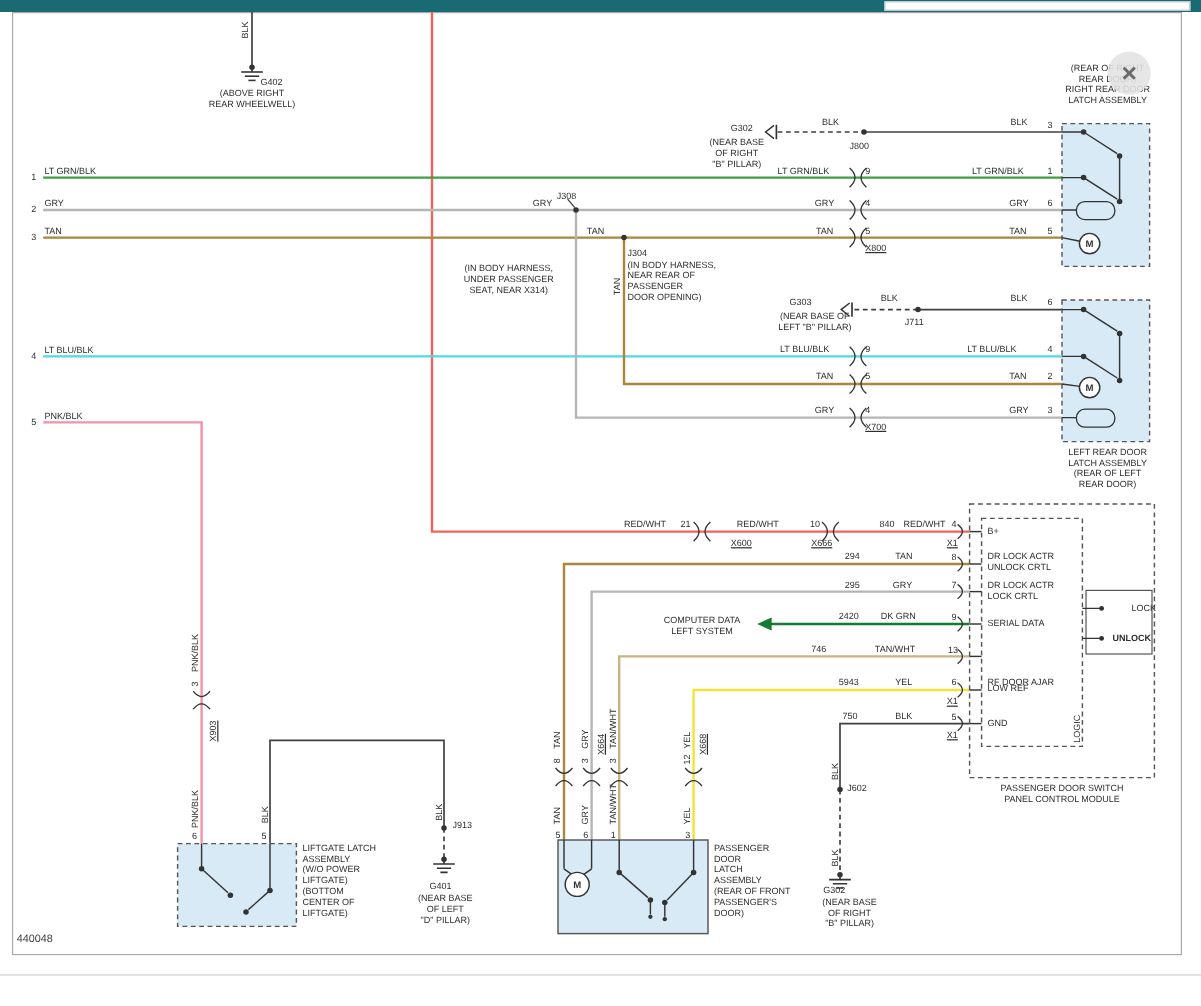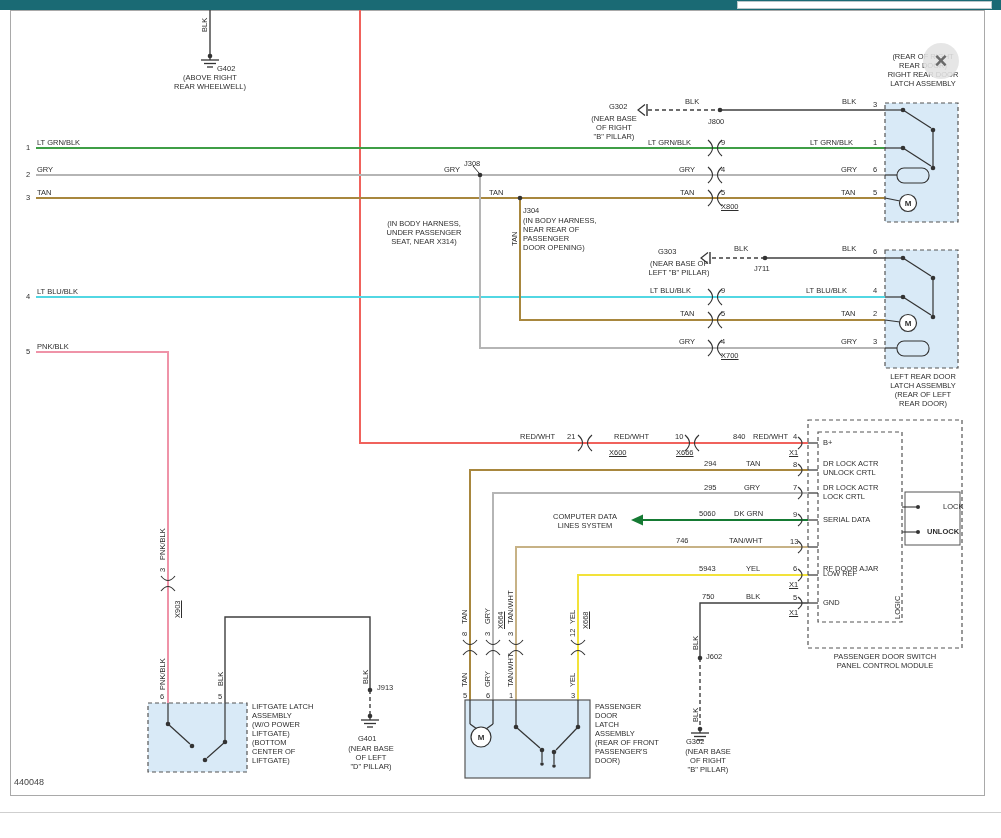--- a/index.html
+++ b/index.html
@@ -306,22 +306,22 @@
       <span class="" style="left: 746px; top: 459px;">TAN</span>
       <span class="" style="left: 793px; top: 460px;">8</span>
       <span class="" style="left: 823px; top: 459px;">DR LOCK ACTR
 UNLOCK CRTL</span>
       <span class="" style="left: 704px; top: 483px;">295</span>
       <span class="" style="left: 744px; top: 483px;">GRY</span>
       <span class="" style="left: 793px; top: 483px;">7</span>
       <span class="" style="left: 823px; top: 483px;">DR LOCK ACTR
 LOCK CRTL</span>
       <span class="c" style="left: 542px; top: 512px; width: 86px;">COMPUTER DATA
-LINES SYSTEM</span>
-      <span class="" style="left: 699px; top: 509px;">5060</span>
+LEFT SYSTEM</span>
+      <span class="" style="left: 699px; top: 509px;">2420</span>
       <span class="" style="left: 734px; top: 509px;">DK GRN</span>
       <span class="" style="left: 793px; top: 510px;">9</span>
       <span class="" style="left: 823px; top: 515px;">SERIAL DATA</span>
       <span class="" style="left: 676px; top: 536px; text-align: center;">746</span>
       <span class="" style="left: 729px; top: 536px;">TAN/WHT</span>
       <span class="" style="left: 790px; top: 537px;">13</span>
       <span class="" style="left: 823px; top: 564px;">RF DOOR AJAR</span>
       <span class="" style="left: 699px; top: 564px;">5943</span>
       <span class="" style="left: 746px; top: 564px;">YEL</span>
       <span class="" style="left: 793px; top: 564px;">6</span>

